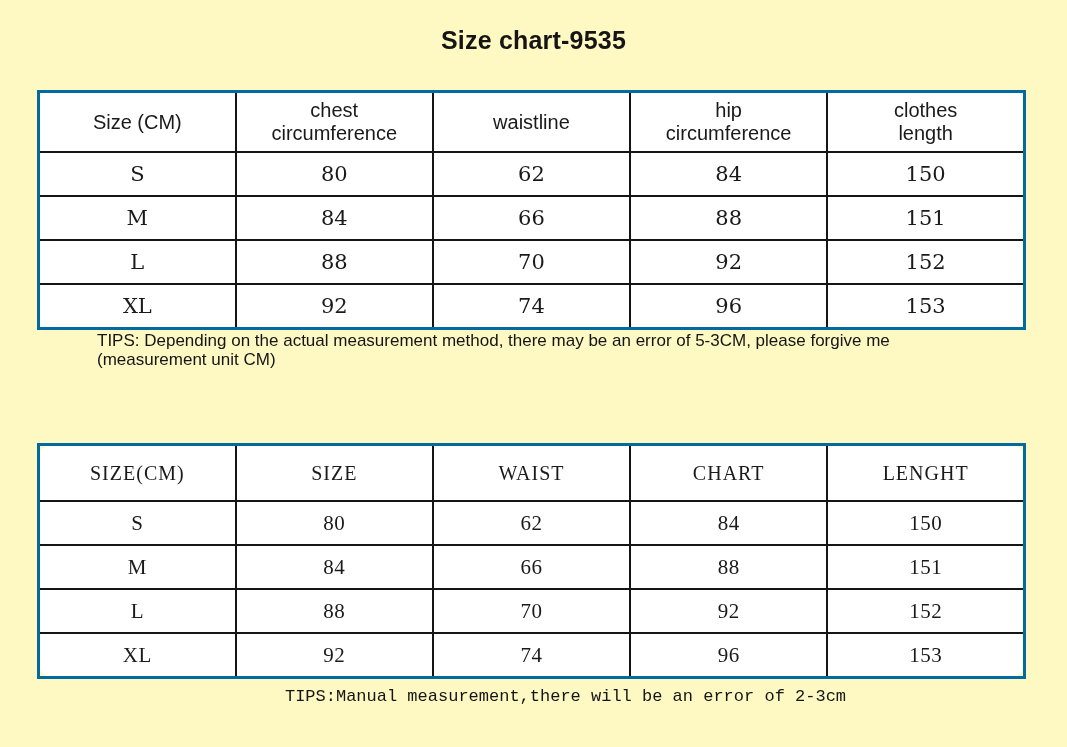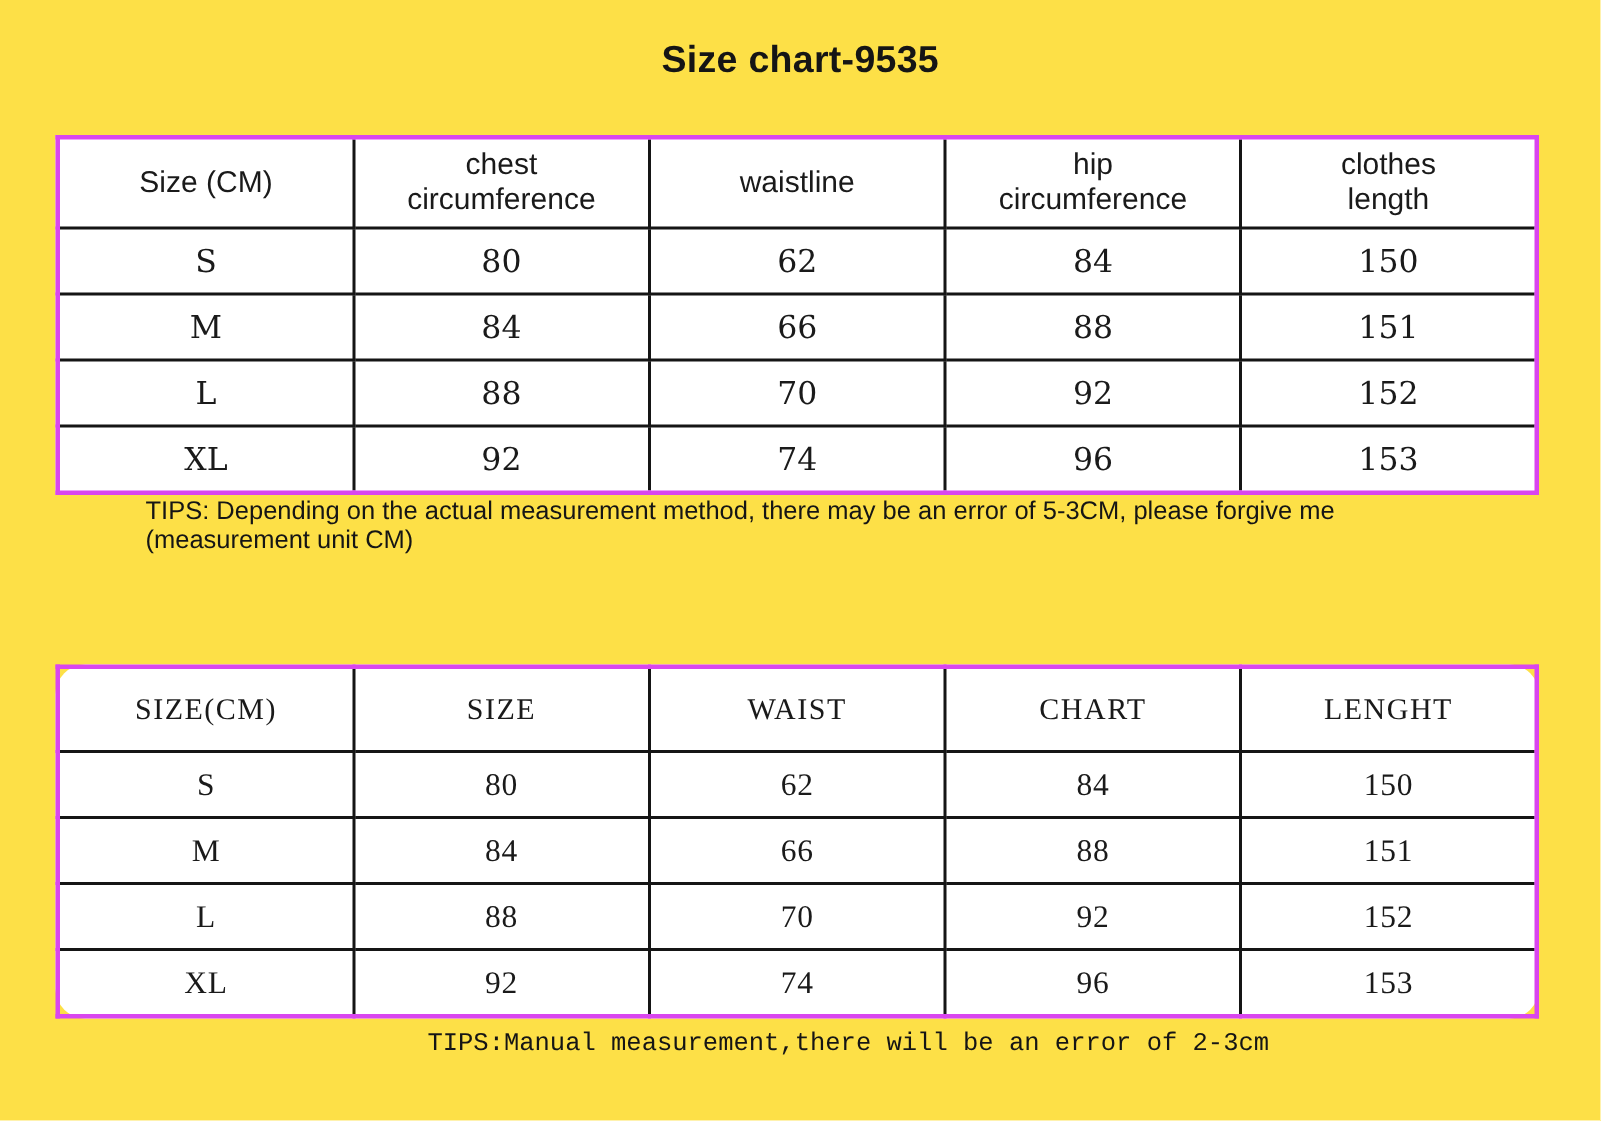--- a/index.html
+++ b/index.html
@@ -1,20 +1,20 @@
 <!DOCTYPE html>
 <html><head>
 <meta charset="utf-8">
 <style>
   html, body { margin: 0; padding: 0; background: #ffffff; }
   .canvas {
     position: relative;
     width: 1067px;
     height: 747px;
-    background: #fde047;
+    background: #fef9c3;
     font-family: "Liberation Sans", sans-serif;
     color: #1a1a1a;
     overflow: hidden;
   }
   .main-title {
     position: absolute;
     top: 26px;
     left: 0;
     width: 100%;
     text-align: center;
@@ -37,21 +37,21 @@
     table-layout: fixed;
     width: 989px;
     background: #ffffff;
   }
   table.sizes th, table.sizes td {
     border: 2px solid #151515;
     text-align: center;
     vertical-align: middle;
     padding: 0;
   }
-  table.sizes { border: 3px solid #d946ef; }
+  table.sizes { border: 3px solid #0369a1; }
   col.c { width: 20%; }
 
   
   #table1 { top: 90px; }
   #table1 th {
     height: 58px;
     font-size: 20px;
     font-weight: 400;
     font-family: "Liberation Sans", sans-serif;
     white-space: pre-line;

